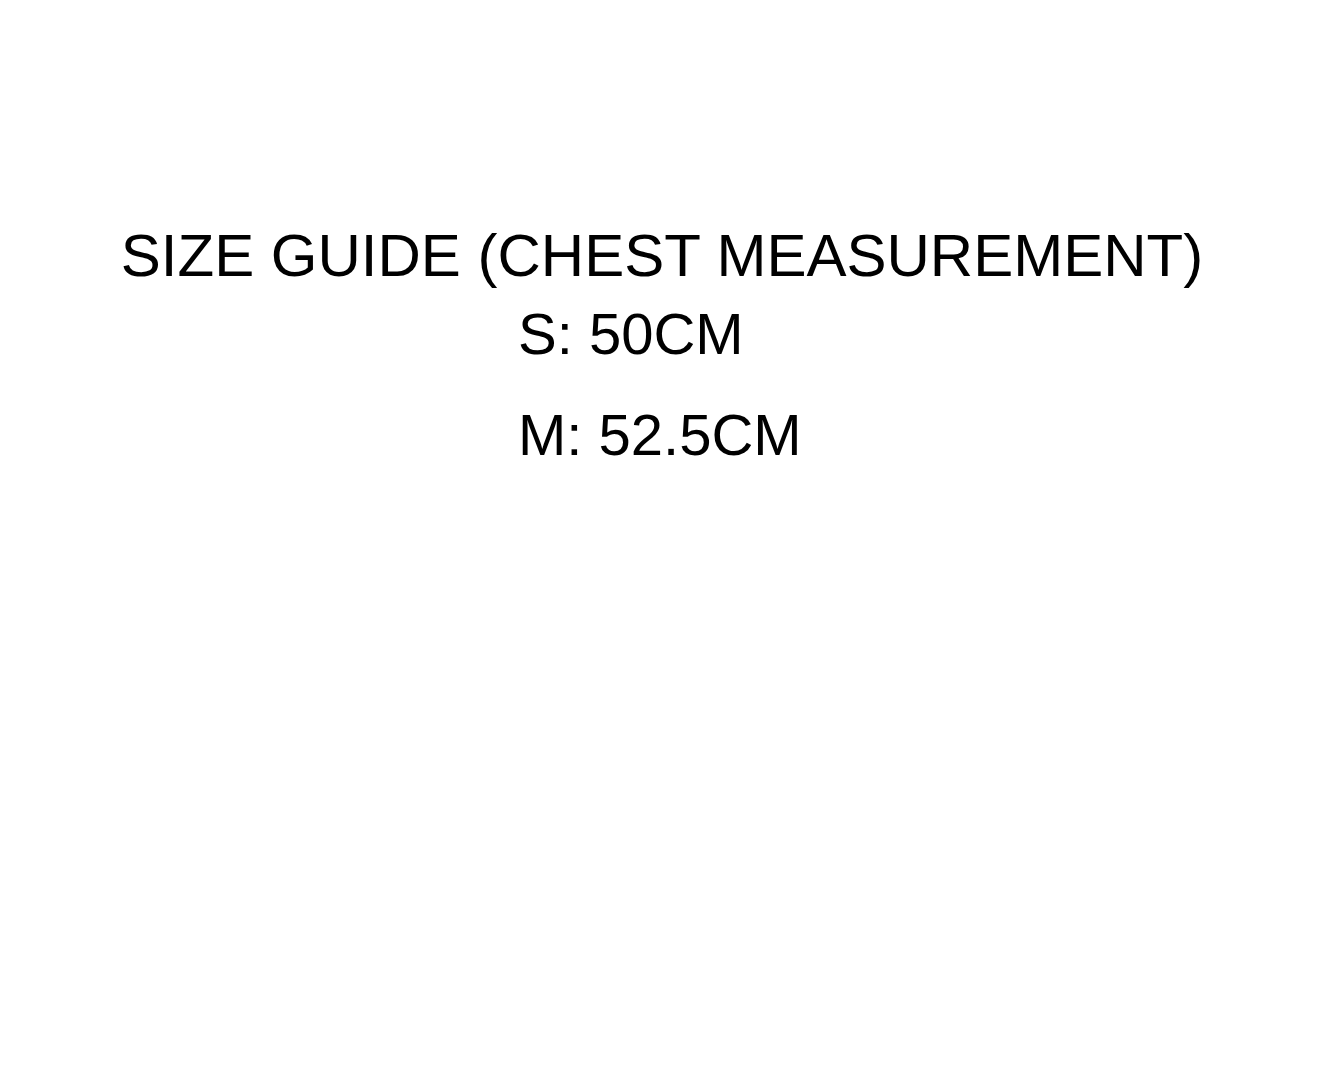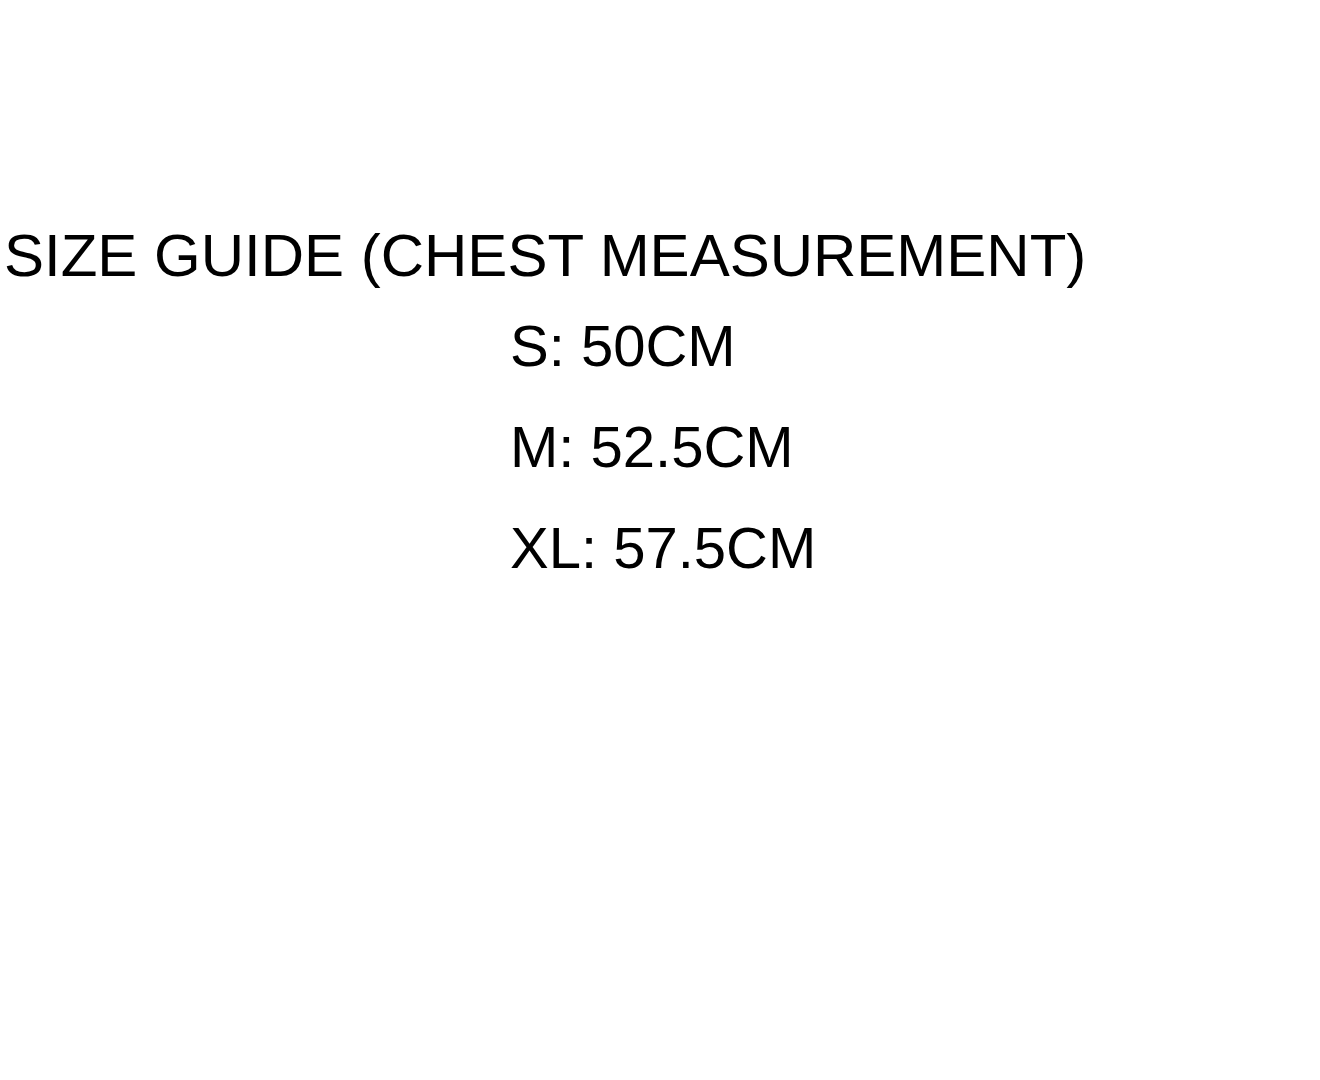--- a/index.html
+++ b/index.html
@@ -24,28 +24,29 @@
     position: absolute;
     left: 0;
     top: 222px;
     width: 1320px;
   }
   .guide-title {
     font-size: 60px;
     font-weight: 400;
     line-height: 1.12;
     letter-spacing: 0px;
+    text-align: center;
     white-space: nowrap;
     color: #000000;
-    margin: 0 0 28px 0;
+    margin: 0 0 14px 0;
     padding-left: 4px;
   }
   .size-list {
     list-style: none;
-    margin: 8px;
+    margin: 16px;
     padding: 0;
   }
   .size-item {
     font-size: 58px;
     font-weight: 400;
     line-height: 1.0;
     color: #000000;
     padding: 0 0 0 502px;
     margin: 0 0 43px 0;
     white-space: nowrap;
@@ -53,16 +54,15 @@
 </style>
 </head>
 <body>
 
 <div class="page">
   <div class="size-guide-block">
     <h1 class="guide-title">SIZE GUIDE (CHEST MEASUREMENT)</h1>
     <ul class="size-list">
       <li class="size-item">S: 50CM</li>
       <li class="size-item">M: 52.5CM</li>
-      <li class="size-item">XL: 57.5CM</li>
     </ul>
   </div>
 </div>
 
 </body></html>

